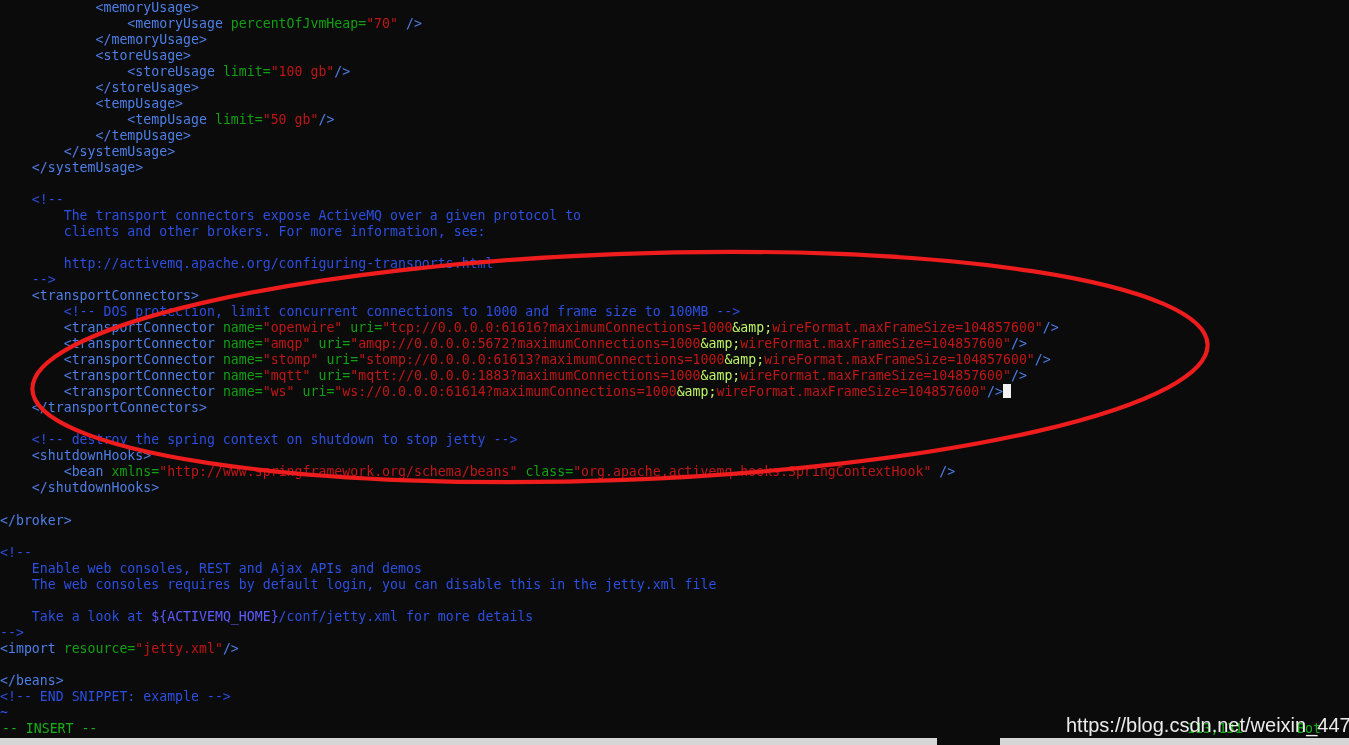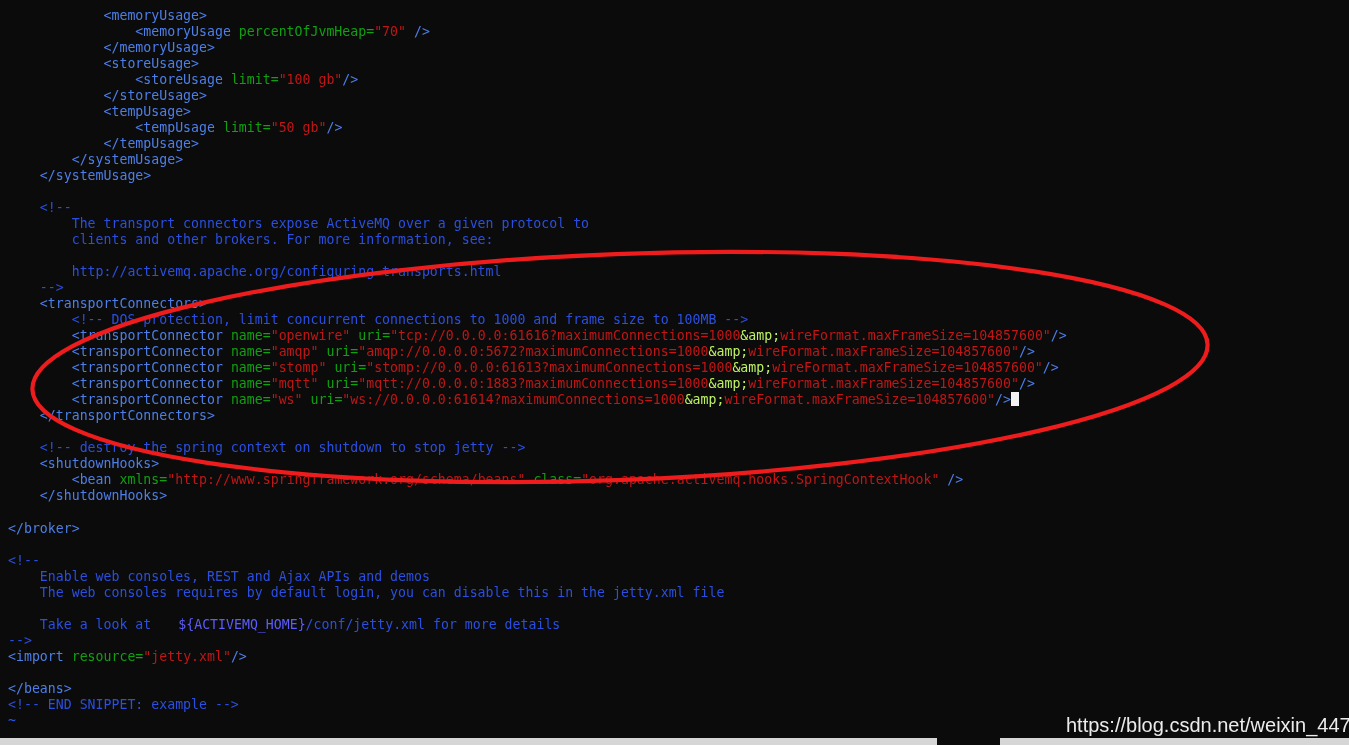--- a/index.html
+++ b/index.html
@@ -22,38 +22,38 @@
     width: 1349px;
     height: 738px;
     background: #0b0b0b;
     overflow: hidden;
   }
 
   #code {
     position: absolute;
     left: 0;
     top: 0;
-    padding: 8px;
+    padding: 0;
     margin: 0;
     font-family: "DejaVu Sans Mono", "Liberation Mono", monospace;
     font-size: 13.2px;
     line-height: 16.02px;
     letter-spacing: 0.02px;
     white-space: pre;
     color: #2b55ee;
   }
   #code .ln { display: block; height: 16.02px; }
 
   
   .tag      { color: #4e7fe8; }   
   .attr     { color: #10a010; text-align: center; }   
   .str      { color: #c01616; }   
   .cmt      { color: #2b4fe0; }   
   .ent      { color: #bef264; }   
-  .ident    { color: #5c5cff; margin-left: 19px; }   
+  .ident    { color: #5c5cff; }   
   .tilde    { color: #2b55ee; }
 
   
   .cursor {
     display: inline-block;
     width: 8px;
     height: 14px;
     background: #f2f2f2;
     vertical-align: -2px;
   }
@@ -115,20 +115,25 @@
   #bottombar .seg.a { left: 0px;   width: 937px; }
   #bottombar .seg.b { left: 1000px; width: 349px; }
 </style>
 </head>
 <body>
 
 <div id="terminal">
 
   <pre id="code"><span class="ln">            <span class="tag">&lt;memoryUsage&gt;</span></span><span class="ln">                <span class="tag">&lt;memoryUsage</span> <span class="attr">percentOfJvmHeap=</span><span class="str">"70"</span> <span class="tag">/&gt;</span></span><span class="ln">            <span class="tag">&lt;/memoryUsage&gt;</span></span><span class="ln">            <span class="tag">&lt;storeUsage&gt;</span></span><span class="ln">                <span class="tag">&lt;storeUsage</span> <span class="attr">limit=</span><span class="str">"100 gb"</span><span class="tag">/&gt;</span></span><span class="ln">            <span class="tag">&lt;/storeUsage&gt;</span></span><span class="ln">            <span class="tag">&lt;tempUsage&gt;</span></span><span class="ln">                <span class="tag">&lt;tempUsage</span> <span class="attr">limit=</span><span class="str">"50 gb"</span><span class="tag">/&gt;</span></span><span class="ln">            <span class="tag">&lt;/tempUsage&gt;</span></span><span class="ln">        <span class="tag">&lt;/systemUsage&gt;</span></span><span class="ln">    <span class="tag">&lt;/systemUsage&gt;</span></span><span class="ln"> </span><span class="ln">    <span class="cmt">&lt;!--</span></span><span class="ln">        <span class="cmt">The transport connectors expose ActiveMQ over a given protocol to</span></span><span class="ln">        <span class="cmt">clients and other brokers. For more information, see:</span></span><span class="ln"> </span><span class="ln">        <span class="cmt">http://activemq.apache.org/configuring-transports.html</span></span><span class="ln">    <span class="cmt">--&gt;</span></span><span class="ln">    <span class="tag">&lt;transportConnectors&gt;</span></span><span class="ln">        <span class="cmt">&lt;!-- DOS protection, limit concurrent connections to 1000 and frame size to 100MB --&gt;</span></span><span class="ln">        <span class="tag">&lt;transportConnector</span> <span class="attr">name=</span><span class="str">"openwire"</span> <span class="attr">uri=</span><span class="str">"tcp://0.0.0.0:61616?maximumConnections=1000</span><span class="ent">&amp;amp;</span><span class="str">wireFormat.maxFrameSize=104857600"</span><span class="tag">/&gt;</span></span><span class="ln">        <span class="tag">&lt;transportConnector</span> <span class="attr">name=</span><span class="str">"amqp"</span> <span class="attr">uri=</span><span class="str">"amqp://0.0.0.0:5672?maximumConnections=1000</span><span class="ent">&amp;amp;</span><span class="str">wireFormat.maxFrameSize=104857600"</span><span class="tag">/&gt;</span></span><span class="ln">        <span class="tag">&lt;transportConnector</span> <span class="attr">name=</span><span class="str">"stomp"</span> <span class="attr">uri=</span><span class="str">"stomp://0.0.0.0:61613?maximumConnections=1000</span><span class="ent">&amp;amp;</span><span class="str">wireFormat.maxFrameSize=104857600"</span><span class="tag">/&gt;</span></span><span class="ln">        <span class="tag">&lt;transportConnector</span> <span class="attr">name=</span><span class="str">"mqtt"</span> <span class="attr">uri=</span><span class="str">"mqtt://0.0.0.0:1883?maximumConnections=1000</span><span class="ent">&amp;amp;</span><span class="str">wireFormat.maxFrameSize=104857600"</span><span class="tag">/&gt;</span></span><span class="ln">        <span class="tag">&lt;transportConnector</span> <span class="attr">name=</span><span class="str">"ws"</span> <span class="attr">uri=</span><span class="str">"ws://0.0.0.0:61614?maximumConnections=1000</span><span class="ent">&amp;amp;</span><span class="str">wireFormat.maxFrameSize=104857600"</span><span class="tag">/&gt;</span><span class="cursor"></span></span><span class="ln">    <span class="tag">&lt;/transportConnectors&gt;</span></span><span class="ln"> </span><span class="ln">    <span class="cmt">&lt;!-- destroy the spring context on shutdown to stop jetty --&gt;</span></span><span class="ln">    <span class="tag">&lt;shutdownHooks&gt;</span></span><span class="ln">        <span class="tag">&lt;bean</span> <span class="attr">xmlns=</span><span class="str">"http://www.springframework.org/schema/beans"</span> <span class="attr">class=</span><span class="str">"org.apache.activemq.hooks.SpringContextHook"</span> <span class="tag">/&gt;</span></span><span class="ln">    <span class="tag">&lt;/shutdownHooks&gt;</span></span><span class="ln"> </span><span class="ln"><span class="tag">&lt;/broker&gt;</span></span><span class="ln"> </span><span class="ln"><span class="cmt">&lt;!--</span></span><span class="ln">    <span class="cmt">Enable web consoles, REST and Ajax APIs and demos</span></span><span class="ln">    <span class="cmt">The web consoles requires by default login, you can disable this in the jetty.xml file</span></span><span class="ln"> </span><span class="ln">    <span class="cmt">Take a look at </span><span class="ident">${ACTIVEMQ_HOME}</span><span class="cmt">/conf/jetty.xml for more details</span></span><span class="ln"><span class="cmt">--&gt;</span></span><span class="ln"><span class="tag">&lt;import</span> <span class="attr">resource=</span><span class="str">"jetty.xml"</span><span class="tag">/&gt;</span></span><span class="ln"> </span><span class="ln"><span class="tag">&lt;/beans&gt;</span></span><span class="ln"><span class="cmt">&lt;!-- END SNIPPET: example --&gt;</span></span><span class="ln"><span class="tilde">~</span></span></pre>
 
+  <div id="statusline">
+    <span class="mode">-- INSERT --</span>
+    <span class="ruler">113,131</span>
+    <span class="pos">Bot</span>
+  </div>
 
   <svg id="annotation" viewBox="0 0 1349 745" xmlns="http://www.w3.org/2000/svg">
     <ellipse cx="620" cy="367" rx="588" ry="113" transform="rotate(-2.2 620 367)" fill="none" stroke="#ee1c1c" stroke-width="4.2" stroke-linecap="round"></ellipse>
   </svg>
 
   <div id="watermark">https://blog.csdn.net/weixin_44763595</div>
 
 </div>
 
 <div id="bottombar">

